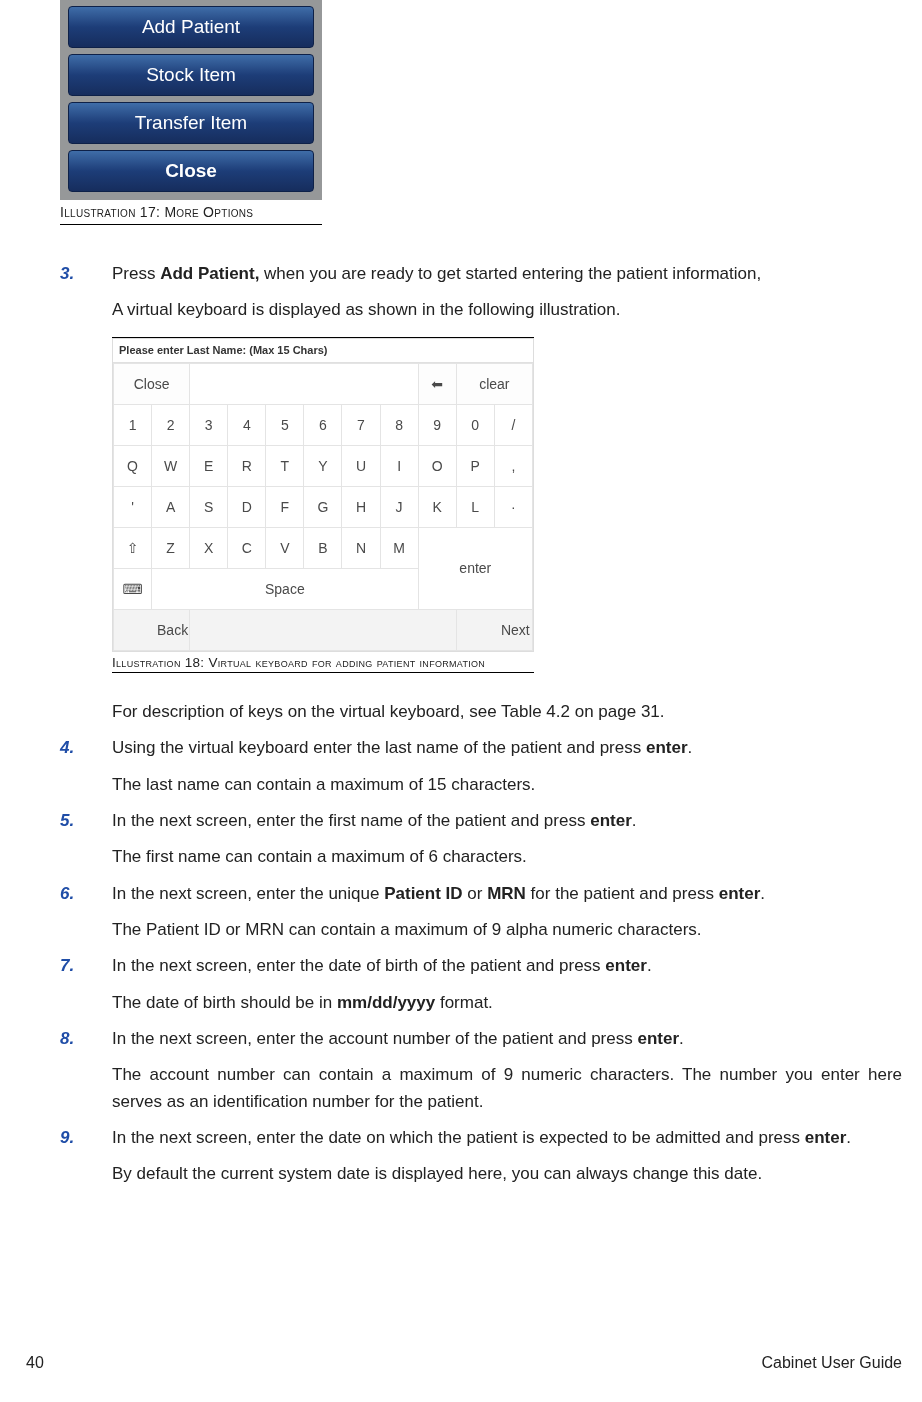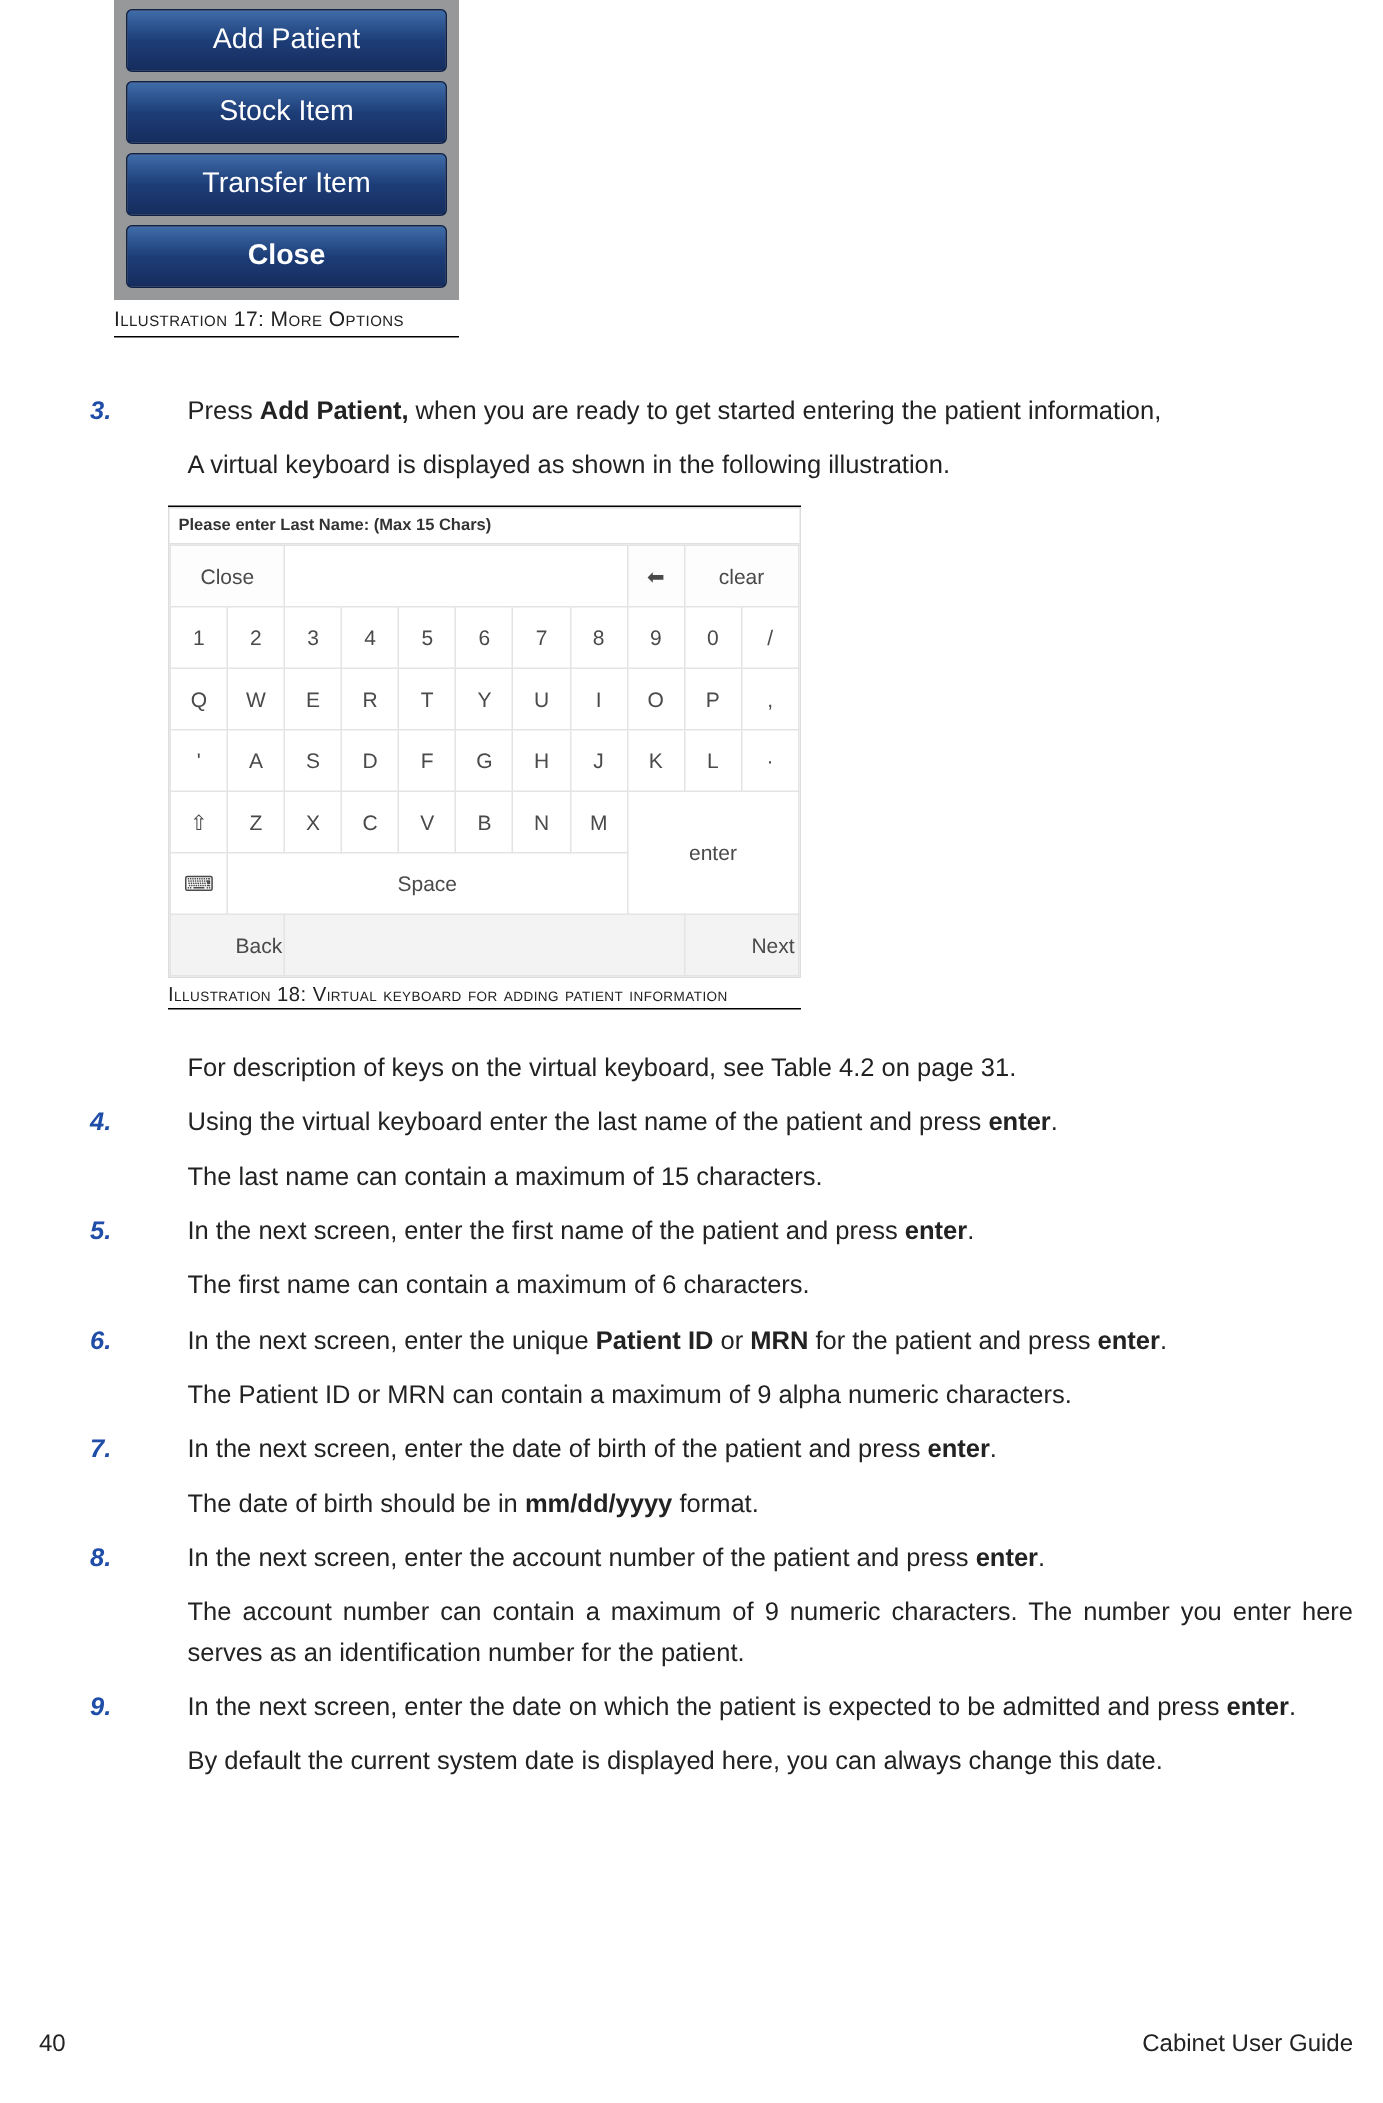--- a/index.html
+++ b/index.html
@@ -15,22 +15,22 @@
     line-height: 1.55;
     position: relative;
     background: #fff;
   }
   .page {
     padding: 0 20px 0 60px;
     box-sizing: border-box;
   }
 
   .illus1 {
-    width: 230px;
-    margin-left: 16px;
+    width: 262px;
+    margin-left: 0;
   }
   .illus1-panel {
     background: #969899;
     padding: 6px 8px 8px 8px;
     display: flex;
     flex-direction: column;
     gap: 6px;
   }
   .illus1-btn {
     height: 40px;
@@ -68,21 +68,21 @@
     color: #1f4da7;
     font-style: italic;
     font-weight: bold;
     flex: none;
     width: 28px;
     text-align: left;
   }
   ol.steps > li .body {
     flex: 1;
   }
-  .body p { margin: 0 0 10px 13px; }
+  .body p { margin: 0 0 10px 0; }
   .b { font-weight: bold; }
 
   .illus2 {
     width: 422px;
     margin: 14px 0 0 0;
   }
   .illus2-top {
     border-top: 1px solid #000;
     height: 0;
   }

